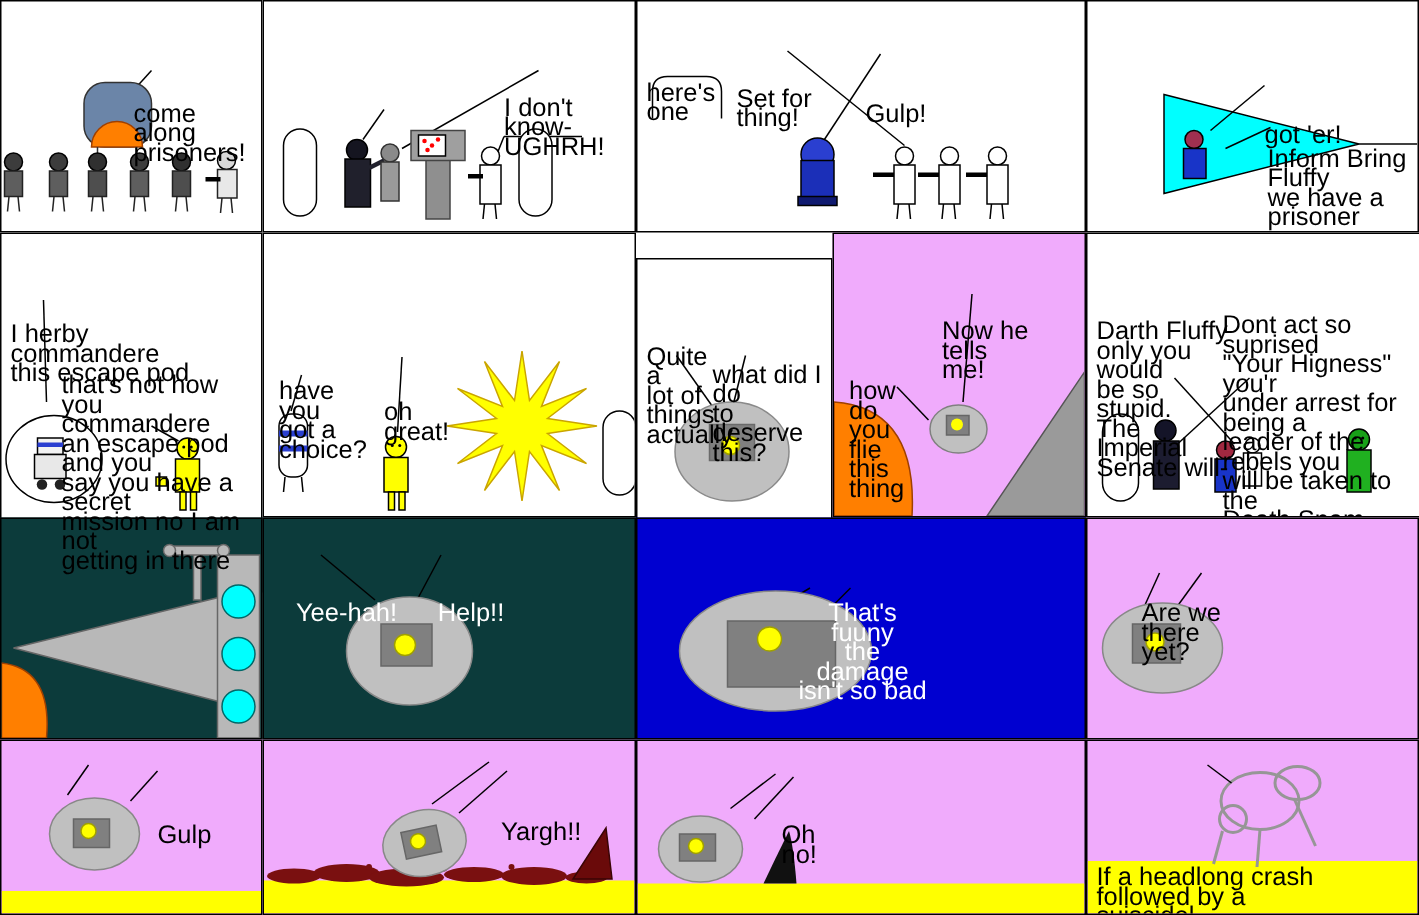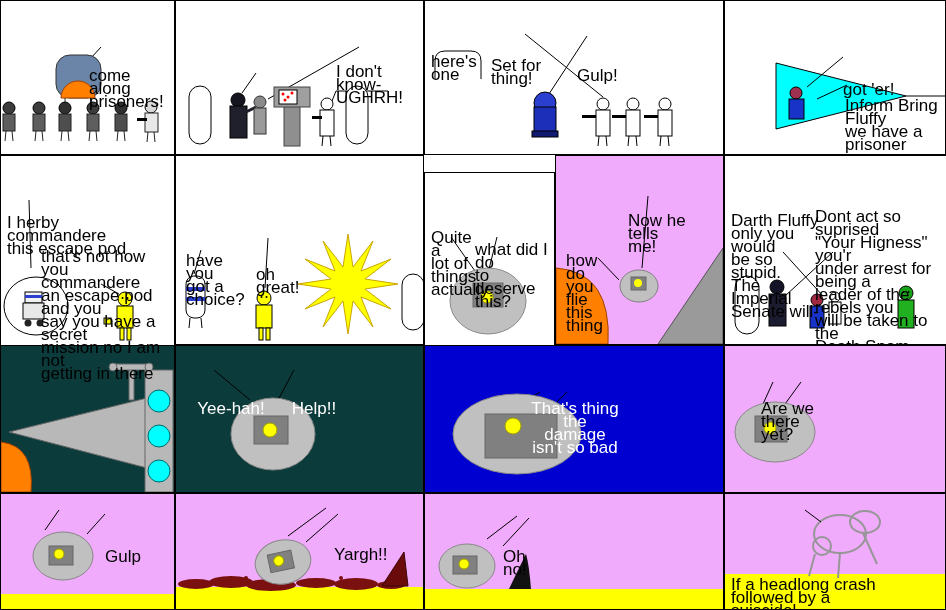--- a/index.html
+++ b/index.html
@@ -344,21 +344,21 @@
   <div class="panel bg-blue" style="left:424px;top:345px;width:300px;height:148px">
     <svg width="298" height="146">
       <line x1="115" y1="46" x2="88" y2="62" stroke="#000"></line>
       <line x1="142" y1="46" x2="122" y2="66" stroke="#000"></line>
       <g>
         <ellipse cx="92" cy="88" rx="64" ry="40" fill="#c0c0c0" stroke="#888"></ellipse>
         <rect x="60" y="68" width="72" height="44" fill="#808080" stroke="#666"></rect>
         <circle cx="88" cy="80" r="8" fill="#ffff00" stroke="#a0a000"></circle>
       </g>
     </svg>
-    <div class="speech white" style="left:106px;top:8px;width:88px">That's thing
+    <div class="speech white" style="left:106px;top:8px;width:88px">That's fuuny
 the damage
 isn't so bad</div>
   </div>
 
   <div class="panel bg-cyan" style="left:724px;top:345px;width:222px;height:148px">
     <svg width="220" height="146">
       <line x1="48" y1="36" x2="38" y2="58" stroke="#000"></line>
       <line x1="76" y1="36" x2="60" y2="58" stroke="#000"></line>
       <g>
         <ellipse cx="50" cy="86" rx="40" ry="30" fill="#c0c0c0" stroke="#888"></ellipse>
@@ -415,21 +415,21 @@
       <rect x="0" y="95" width="298" height="20" fill="#ffff00"></rect>
       <line x1="92" y1="22" x2="62" y2="45" stroke="#000"></line>
       <line x1="104" y1="24" x2="78" y2="52" stroke="#000"></line>
       <g>
         <ellipse cx="42" cy="72" rx="28" ry="22" fill="#c0c0c0" stroke="#888"></ellipse>
         <rect x="28" y="62" width="24" height="18" fill="#808080" stroke="#666"></rect>
         <circle cx="39" cy="70" r="5" fill="#ffff00" stroke="#a0a000"></circle>
       </g>
       <path d="M84,95 L106,95 Q104,70 101,60 Q92,78 84,95 Z" fill="#111"></path>
     </svg>
-    <div class="speech" style="left:78px;top:8px;width:50px">Oh no!</div>
+    <div class="speech" style="left:96px;top:8px;width:50px">Oh no!</div>
   </div>
 
   <div class="panel bg-cyan" style="left:724px;top:493px;width:222px;height:117px">
     <svg width="220" height="115">
       <rect x="0" y="80" width="220" height="35" fill="#ffff00"></rect>
       <g fill="none" stroke="#969696" stroke-width="2">
         <ellipse cx="115" cy="40" rx="26" ry="19"></ellipse>
         <ellipse cx="140" cy="28" rx="15" ry="11"></ellipse>
         <circle cx="97" cy="52" r="9"></circle>
         <line x1="90" y1="60" x2="84" y2="82"></line>

